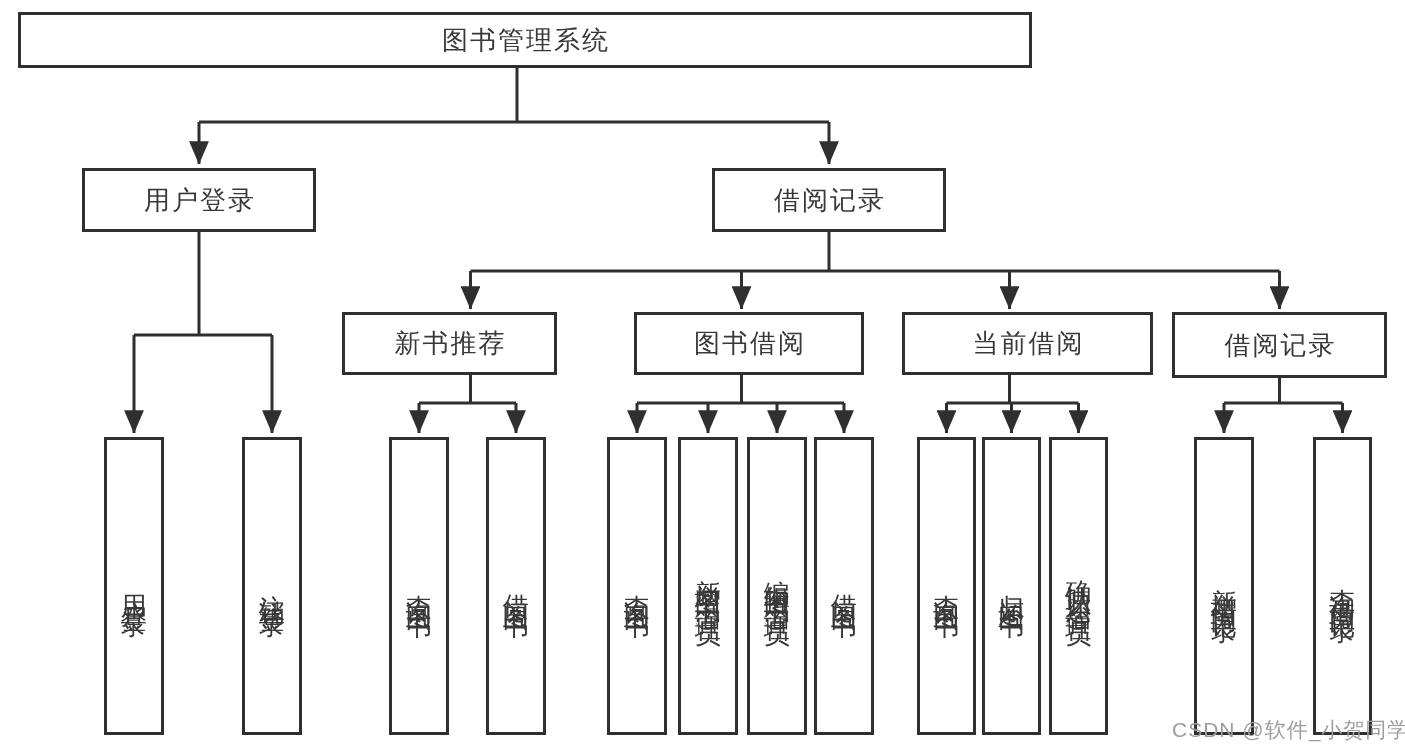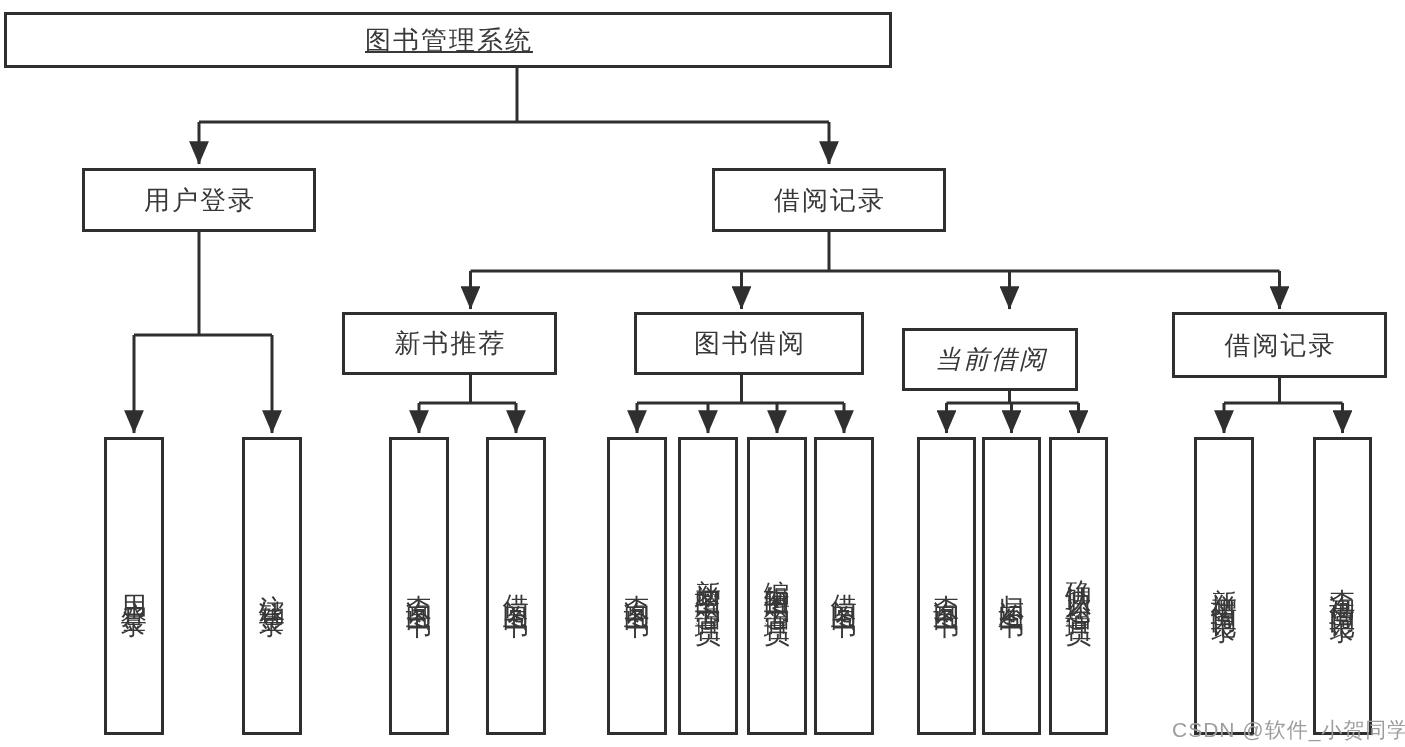--- a/index.html
+++ b/index.html
@@ -94,38 +94,38 @@
       <path d="M1011.5 403 V433" marker-end="url(#arrow)"></path>
       <path d="M1078.5 403 V433" marker-end="url(#arrow)"></path>
 
       <path d="M1279.5 375 V403"></path>
       <path d="M1224 403 H1342.5"></path>
       <path d="M1224 403 V433" marker-end="url(#arrow)"></path>
       <path d="M1342.5 403 V433" marker-end="url(#arrow)"></path>
     </g>
   </svg>
 
-  <div class="node node-h node-root" style="left:4px;top:12px;width:888px;height:56px;text-decoration:underline;">
+  <div class="node node-h node-root" style="left:18px;top:12px;width:1014px;height:56px;">
     <span>图书管理系统</span>
   </div>
 
   <div class="node node-h" style="left:82px;top:168px;width:234px;height:64px;">
     <span>用户登录</span>
   </div>
   <div class="node node-h" style="left:712px;top:168px;width:234px;height:64px;">
     <span>借阅记录</span>
   </div>
 
   <div class="node node-h" style="left:342px;top:312px;width:215px;height:63px;">
     <span>新书推荐</span>
   </div>
   <div class="node node-h" style="left:634px;top:312px;width:230px;height:63px;">
     <span>图书借阅</span>
   </div>
-  <div class="node node-h" style="left:902px;top:328px;width:176px;height:63px;font-style:italic;">
+  <div class="node node-h" style="left:902px;top:312px;width:251px;height:63px;">
     <span>当前借阅</span>
   </div>
   <div class="node node-h" style="left:1172px;top:312px;width:215px;height:66px;font-family:Liberation Serif, serif;">
     <span>借阅记录</span>
   </div>
 
   <div class="node node-v" style="left:104px;top:437px;width:60px;height:298px;">
     <span>用户登录</span>
   </div>
   <div class="node node-v" style="left:242px;top:437px;width:60px;height:298px;">

